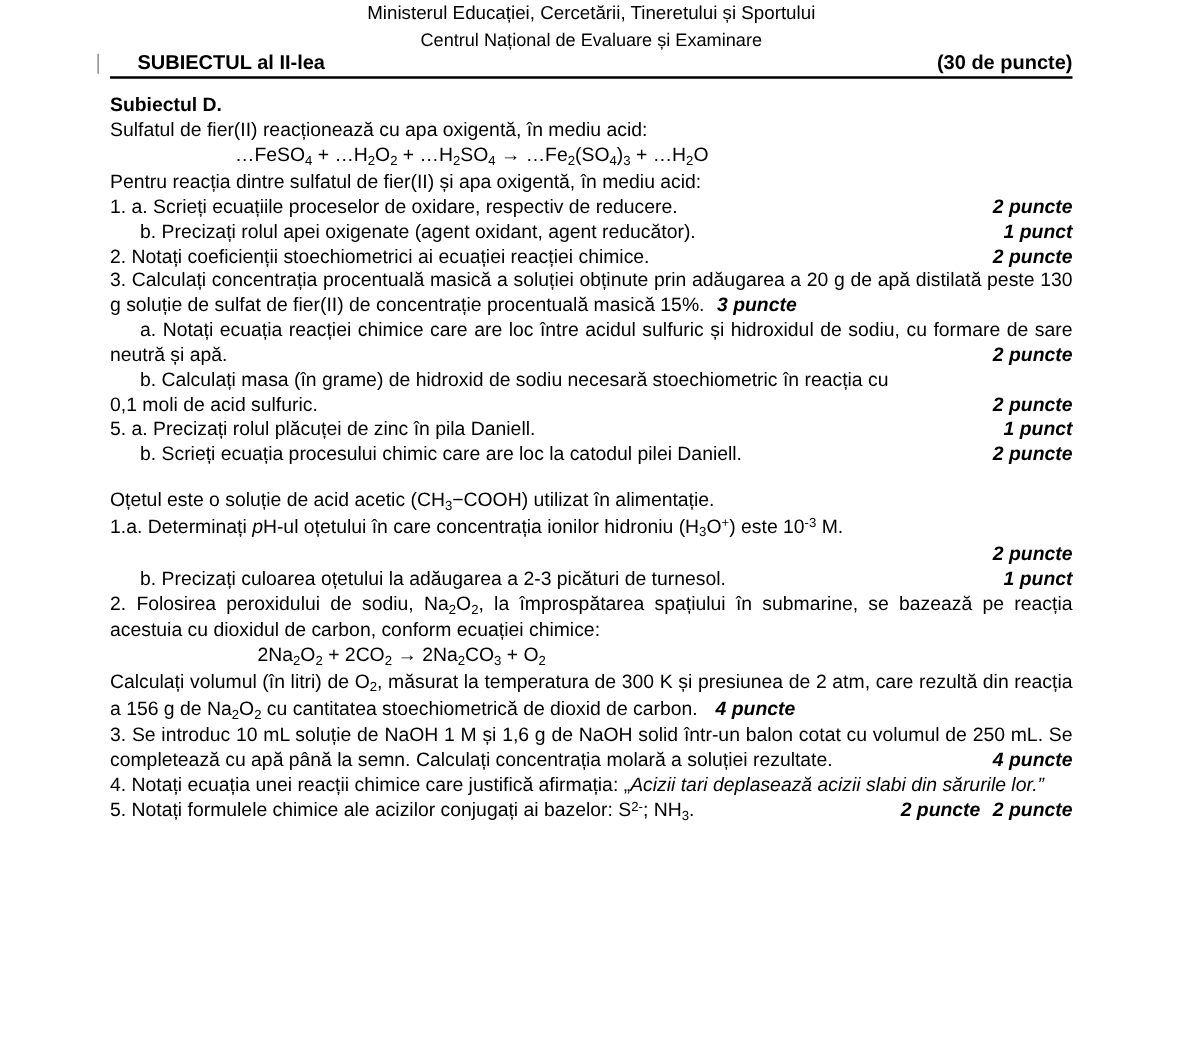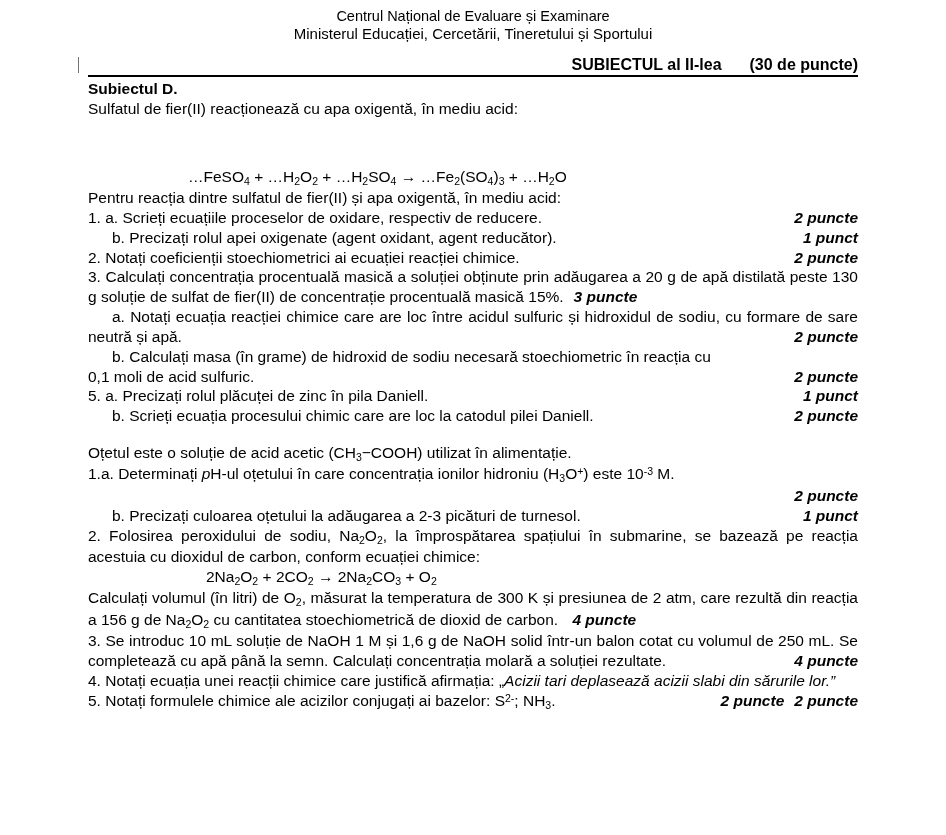--- a/index.html
+++ b/index.html
@@ -39,25 +39,24 @@
   }
   
   .content {
     margin: 0;
     padding: 0 88px 0 88px;
     box-sizing: border-box;
     width: 946px;
   }
   .title-row {
     display: flex;
-    justify-content: flex-end;
+    justify-content: space-between;
     align-items: baseline;
     font-weight: bold;
     border-bottom: 2px solid #000;
-    margin-top: 14px;
     padding-bottom: 0px;
     position: relative;
   }
   .title-row .left-tick {
     position: absolute;
     left: -10px;
     top: 2px;
     width: 1px;
     height: 16px;
     background: #000;
@@ -66,21 +65,21 @@
   .title-main {
     padding-left: 22px;
     font-size: 16px;
   }
   .title-points {
     font-size: 16px;
     padding-left: 28px;
   }
   .section-head {
     font-weight: bold;
-    margin-top: 2px;
+    margin-top: 12px;
   }
   .line {
     white-space: nowrap;
   }
   .para {
     display: flex;
     justify-content: space-between;
     align-items: flex-start;
   }
   .para .txt { white-space: nowrap; }
@@ -89,21 +88,20 @@
     font-style: italic;
     white-space: nowrap;
     padding-left: 14px;
   }
   .just-block {
     text-align: justify;
   }
   .eqline {
     padding-left: 100px;
     white-space: nowrap;
-    margin-top: 48px;
   }
   .eqline2 {
     padding-left: 118px;
     white-space: nowrap;
   }
   .indent {
     padding-left: 24px;
   }
   .pts-right {
     text-align: right;
@@ -119,22 +117,22 @@
     font-style: italic;
     margin-left: 10px;
   }
 </style>
 </head>
 <body>
 
 <div class="page">
 
   <div class="header">
+    <div class="header-line">Ministerul Educației, Cercetării, Tineretului și Sportului</div>
     <div class="header-line second">Centrul Național de Evaluare și Examinare</div>
-    <div class="header-line">Ministerul Educației, Cercetării, Tineretului și Sportului</div>
   </div>
 
   <div class="content">
 
     <div class="title-row">
       <span class="left-tick"></span>
       <span class="title-main">SUBIECTUL al II-lea</span>
       <span class="title-points">(30 de puncte)</span>
     </div>
 

